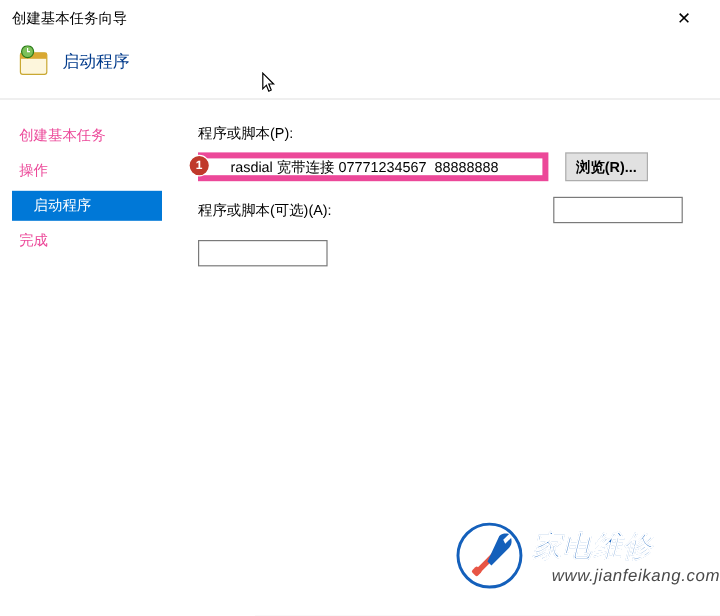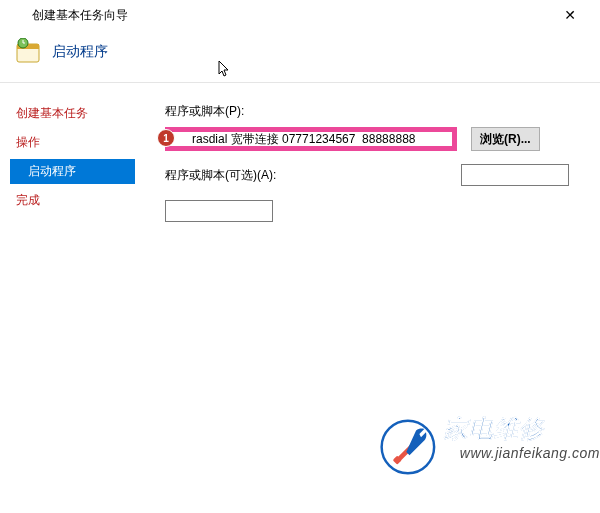--- a/index.html
+++ b/index.html
@@ -22,21 +22,20 @@
       height: 30px;
       display: flex;
       align-items: center;
       justify-content: space-between;
       padding: 0 10px 0 10px;
       background: #ffffff;
     }
     .titlebar-text {
       font-size: 12px;
       color: #000;
-      margin-left: 22px;
     }
     .close-btn {
       width: 40px;
       height: 28px;
       display: flex;
       align-items: center;
       justify-content: center;
       font-size: 14px;
       color: #000;
       cursor: pointer;
@@ -67,21 +66,21 @@
       display: flex;
       height: calc(100% - 84px);
     }
     .sidebar {
       width: 135px;
       padding: 18px 0 0 10px;
     }
     .side-item {
       padding: 4px 6px;
       font-size: 12px;
-      color: #b91c1c;
+      color: #ec4899;
       margin-bottom: 4px;
       cursor: pointer;
     }
     .side-sub {
       padding: 4px 6px 4px 18px;
       font-size: 12px;
       color: #0066cc;
       margin-bottom: 4px;
       cursor: pointer;
     }
@@ -152,20 +151,21 @@
       font-family: inherit;
     }
     .row-right .form-label { width: 296px; }
     .watermark {
       position: absolute;
       right: 0;
       bottom: 0;
       width: 220px;
       height: 100px;
       display: flex;
+      align-items: center;
       gap: 8px;
       opacity: 0.95;
     }
     .wm-icon { width: 68px; height: 68px; }
     .wm-text { display: flex; flex-direction: column; }
     .wm-main {
       font-size: 24px;
       font-weight: bold;
       font-style: italic;
       color: #0858b8;

